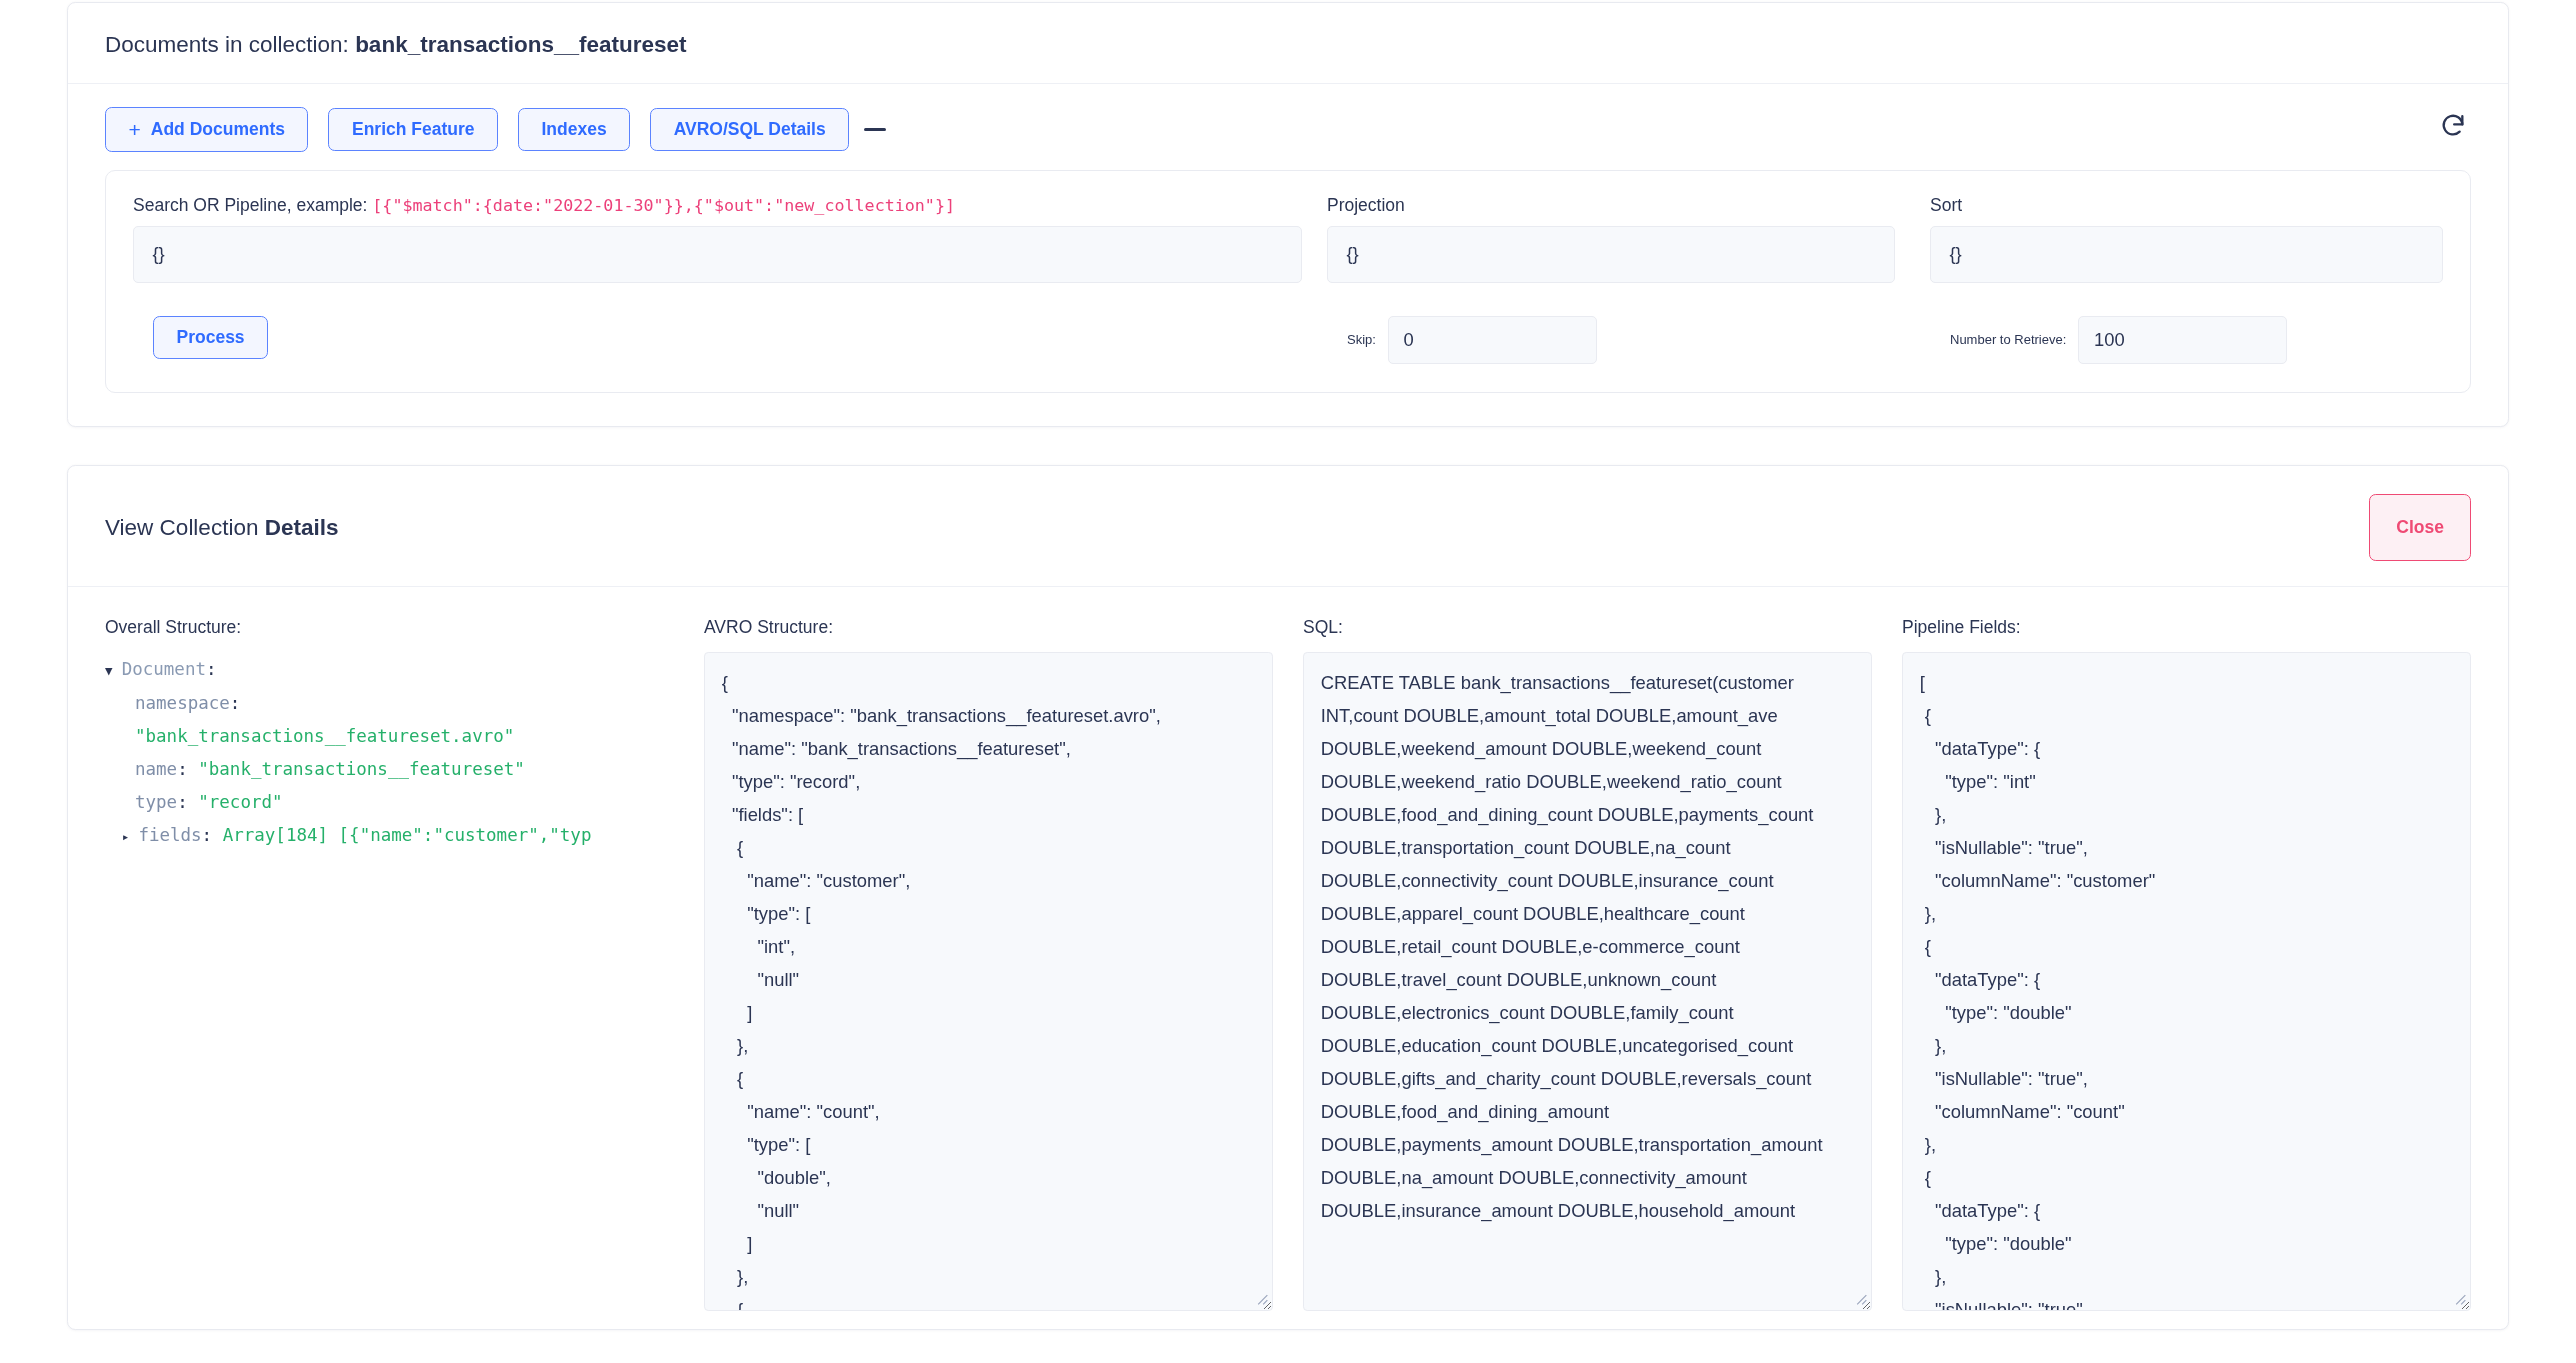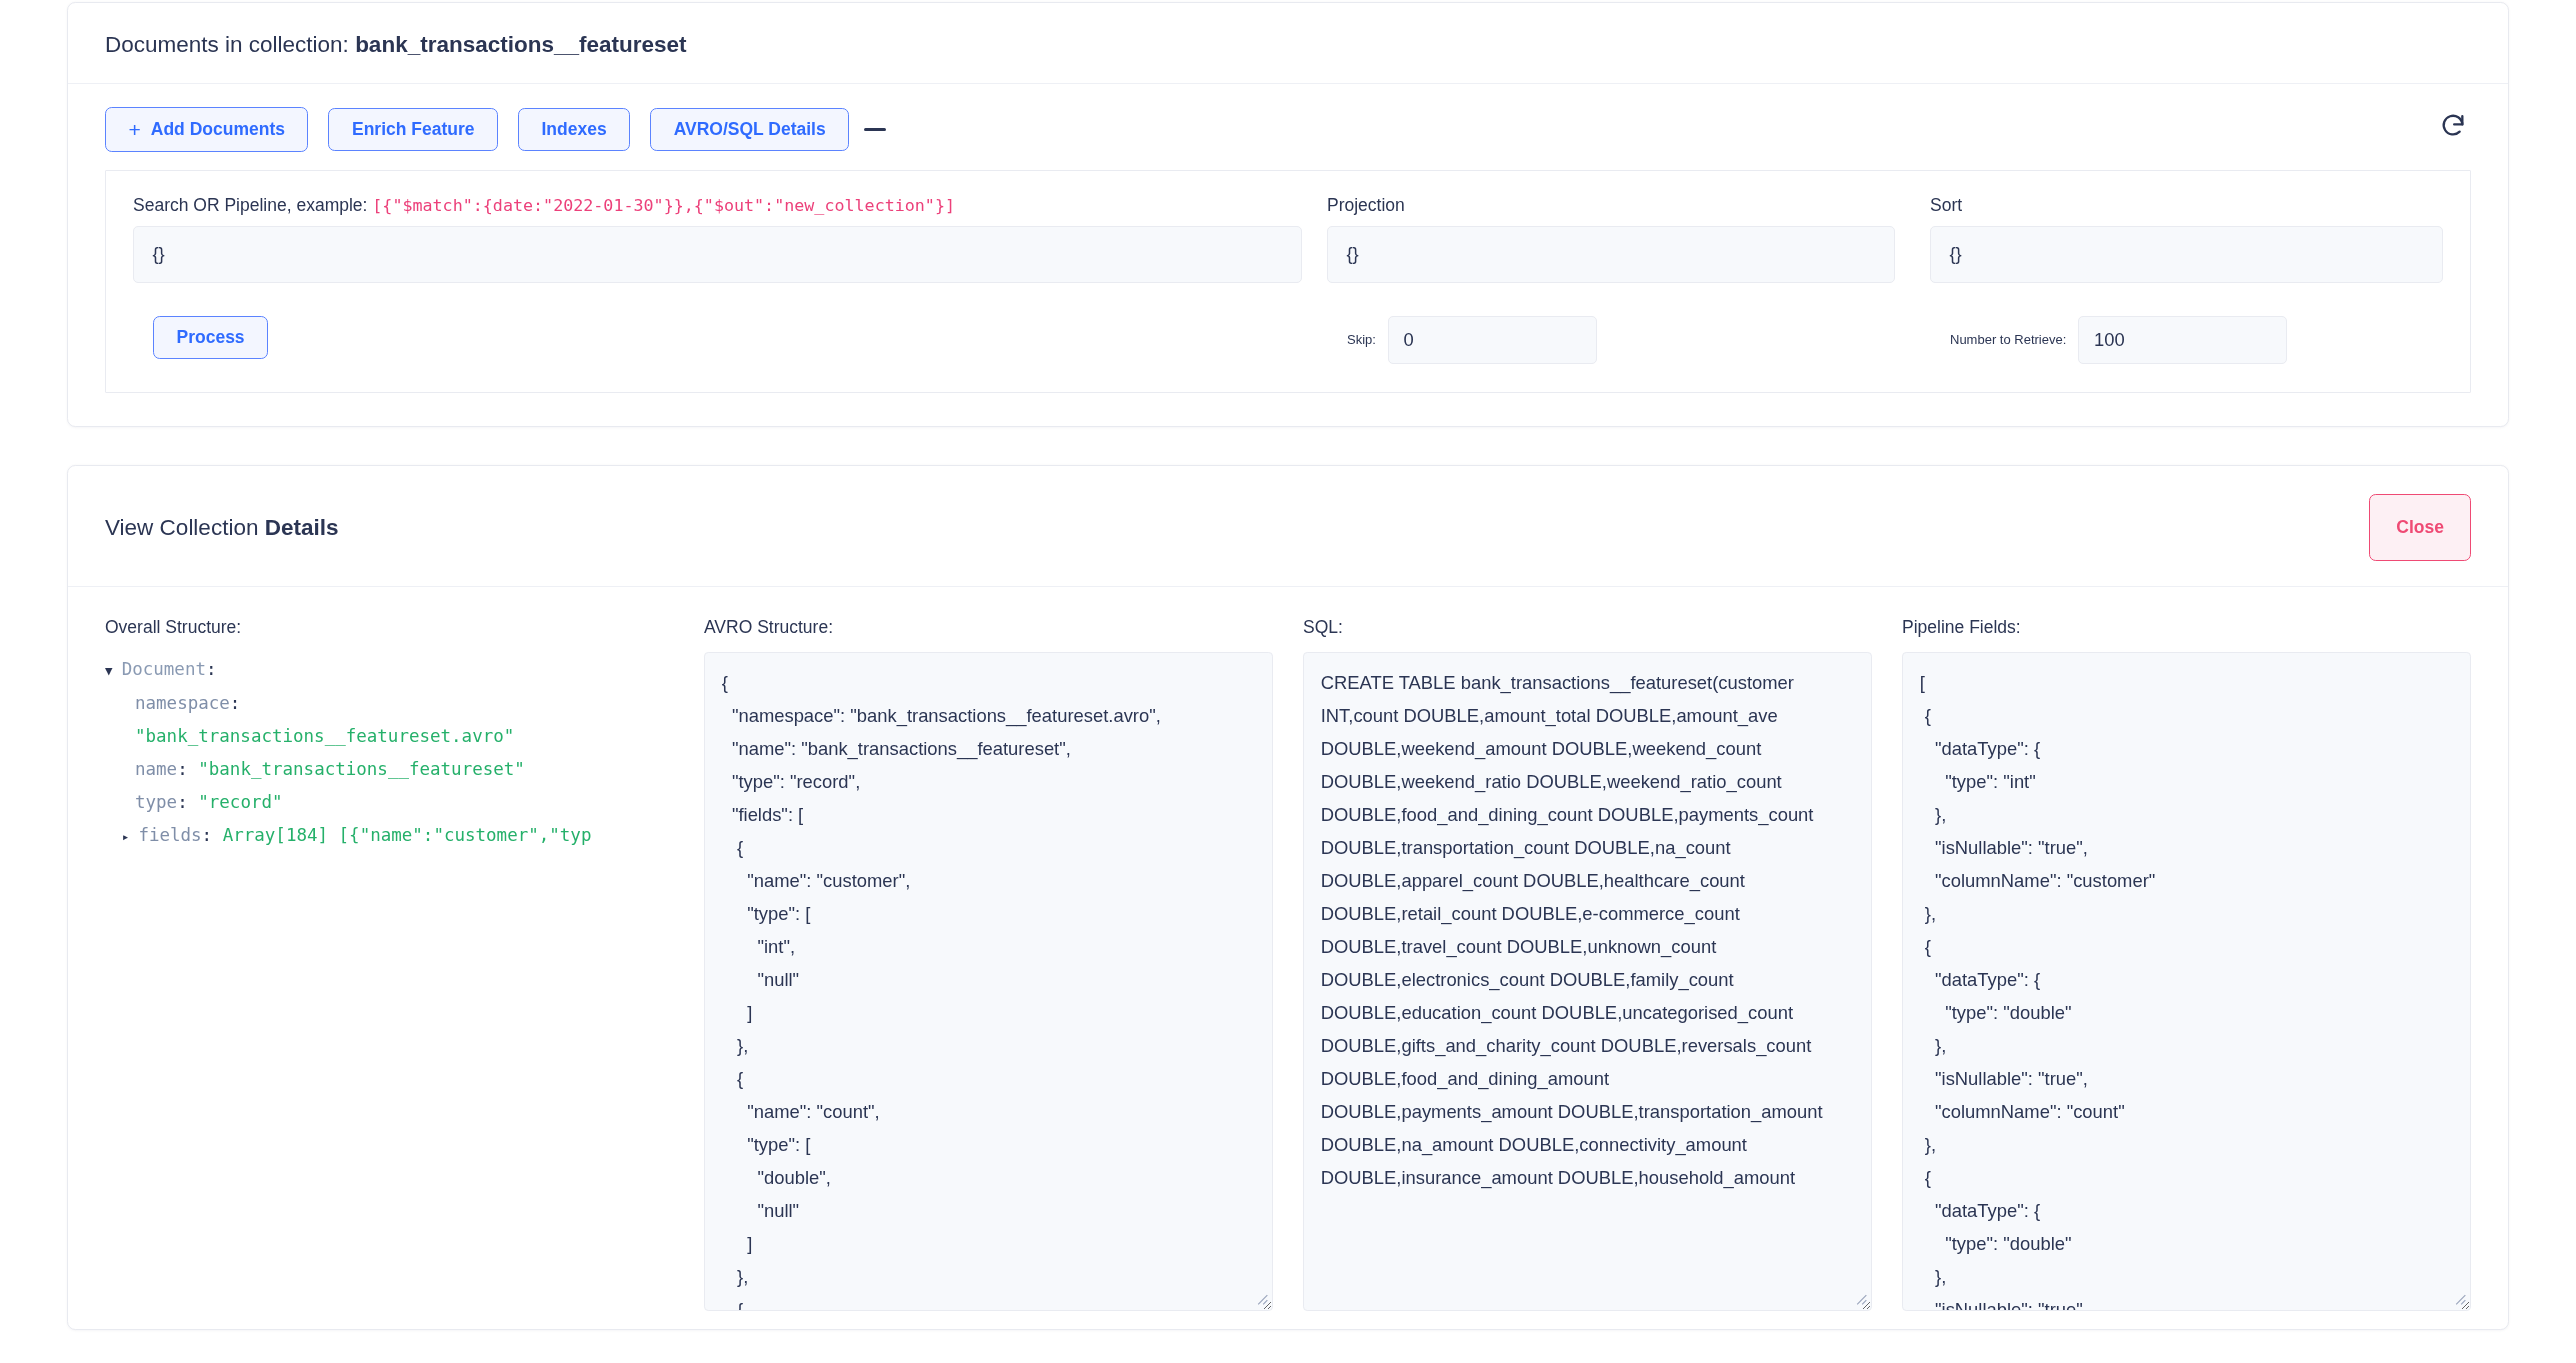--- a/index.html
+++ b/index.html
@@ -83,21 +83,21 @@
     display: flex; align-items: center; justify-content: center;
     cursor: pointer;
     background: none; border: none;
     padding: 0;
   }
 
   
   .query-panel {
     margin: 0 37px 33px 37px;
     border: 0.8px solid #e9ebf1;
-    border-radius: 1px;
+    border-radius: 10px;
     padding: 23.4px 27px 28px 27px;
     display: flex;
     gap: 0;
     align-items: flex-start;
   }
   .q-left { flex: 0 0 1169px; }
   .q-mid  { flex: 0 0 593px; padding-left: 25px;}
   .q-right{ flex: 1 1 auto;  padding-left: 35px;}
 
   .field-label {
@@ -346,20 +346,21 @@
 
       <div class="col">
         <div class="col-label">SQL:</div>
         <div class="code-box" id="sql-box">
           <div class="code-line">CREATE TABLE bank_transactions__featureset(customer</div>
             <div class="code-line">INT,count DOUBLE,amount_total DOUBLE,amount_ave</div>
             <div class="code-line">DOUBLE,weekend_amount DOUBLE,weekend_count</div>
             <div class="code-line">DOUBLE,weekend_ratio DOUBLE,weekend_ratio_count</div>
             <div class="code-line">DOUBLE,food_and_dining_count DOUBLE,payments_count</div>
             <div class="code-line">DOUBLE,transportation_count DOUBLE,na_count</div>
+            <div class="code-line">DOUBLE,connectivity_count DOUBLE,insurance_count</div>
             <div class="code-line">DOUBLE,apparel_count DOUBLE,healthcare_count</div>
             <div class="code-line">DOUBLE,retail_count DOUBLE,e-commerce_count</div>
             <div class="code-line">DOUBLE,travel_count DOUBLE,unknown_count</div>
             <div class="code-line">DOUBLE,electronics_count DOUBLE,family_count</div>
             <div class="code-line">DOUBLE,education_count DOUBLE,uncategorised_count</div>
             <div class="code-line">DOUBLE,gifts_and_charity_count DOUBLE,reversals_count</div>
             <div class="code-line">DOUBLE,food_and_dining_amount</div>
             <div class="code-line">DOUBLE,payments_amount DOUBLE,transportation_amount</div>
             <div class="code-line">DOUBLE,na_amount DOUBLE,connectivity_amount</div>
             <div class="code-line">DOUBLE,insurance_amount DOUBLE,household_amount</div>

